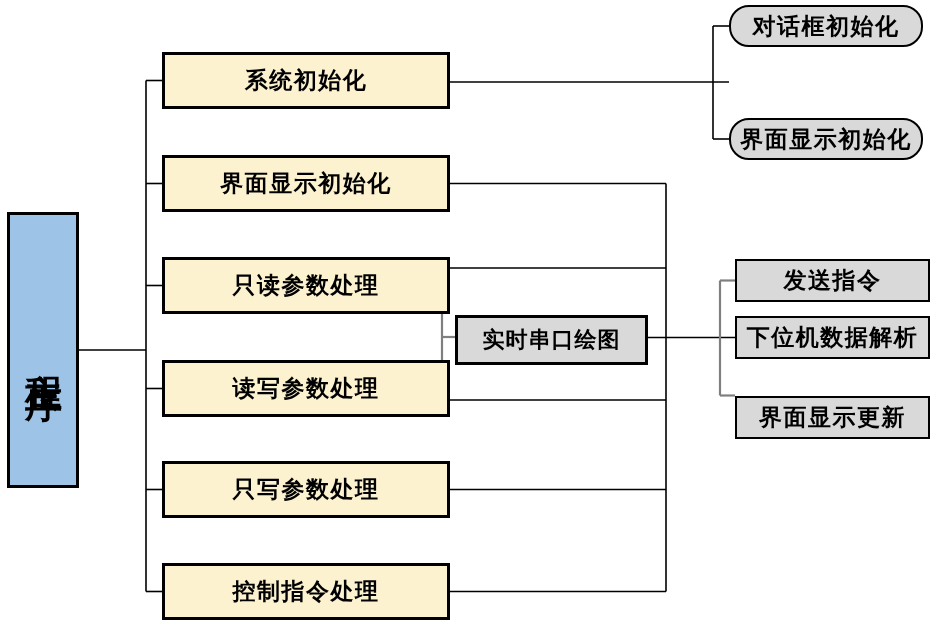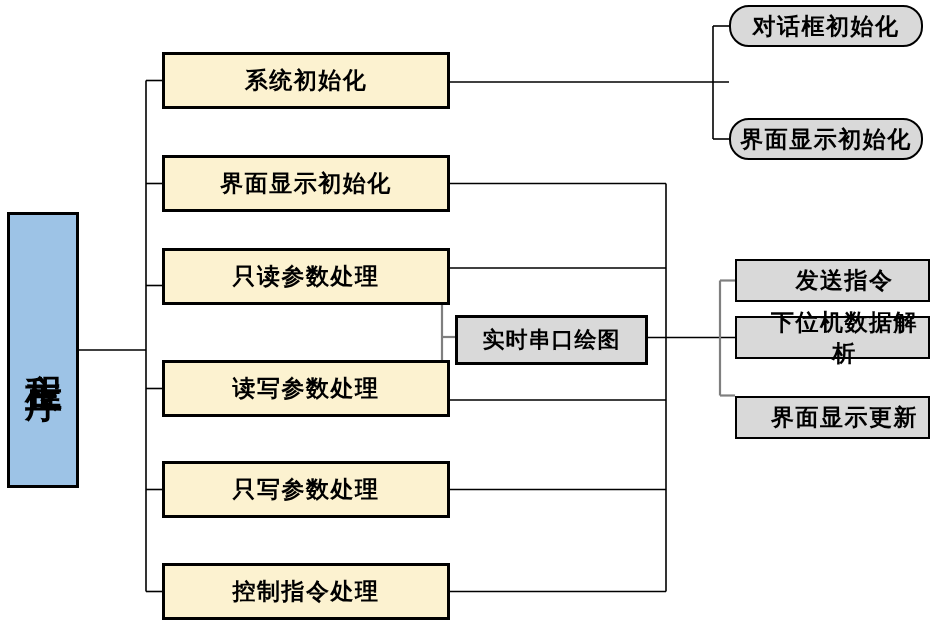--- a/index.html
+++ b/index.html
@@ -3,21 +3,21 @@
 <meta charset="utf-8">
 <style>
   html,body{margin:0;padding:0;background:#fff;}
   body{width:931px;height:624px;position:relative;font-family:"Liberation Sans",sans-serif;}
   .stage{position:absolute;inset:0;}
   svg.wires{position:absolute;left:0;top:0;width:931px;height:624px;}
   .box{position:absolute;box-sizing:border-box;display:flex;align-items:center;justify-content:center;font-weight:bold;color:#000;text-align:center;}
   .yellow{left:162px;width:288px;height:57px;background:var(--yellow-fill);border:3px solid var(--line-black);font-size:23px;letter-spacing:1.5px;}
   .gray{background:var(--gray-fill);border:2.5px solid var(--line-black);font-size:23px;letter-spacing:1.5px;}
   .tr{left:729px;width:194px;height:42px;border-radius:20px;}
-  .rm{left:735px;width:195px;height:43px;padding-left:24px;}
+  .rm{left:735px;width:195px;height:43px;}
   .rtplot{left:455px;top:315px;width:193px;height:50px;background:var(--gray-fill);border:3px solid var(--line-black);font-size:22px;letter-spacing:1px;}
   .root{left:7px;top:212px;width:72px;height:276px;background:var(--blue-fill);border:3px solid var(--line-black);}
   .vtext{writing-mode:vertical-rl;text-orientation:upright;font-size:37px;letter-spacing:5px;font-weight:bold;}
 </style>
 </head>
 <body>
 
 <div class="stage">
   <svg class="wires" viewBox="0 0 931 624">
     <g stroke="#000" stroke-width="1.6" fill="none">
@@ -55,21 +55,21 @@
   <div class="box root">
     <span class="vtext">主程序</span>
   </div>
 
   <div class="box yellow" style="top:52px">
     <span>系统初始化</span>
   </div>
   <div class="box yellow" style="top:155px">
     <span>界面显示初始化</span>
   </div>
-  <div class="box yellow" style="top:248px">
+  <div class="box yellow" style="top:257px">
     <span>只读参数处理</span>
   </div>
   <div class="box yellow" style="top:360px">
     <span>读写参数处理</span>
   </div>
   <div class="box yellow" style="top:461px">
     <span>只写参数处理</span>
   </div>
   <div class="box yellow" style="top:563px">
     <span>控制指令处理</span>

